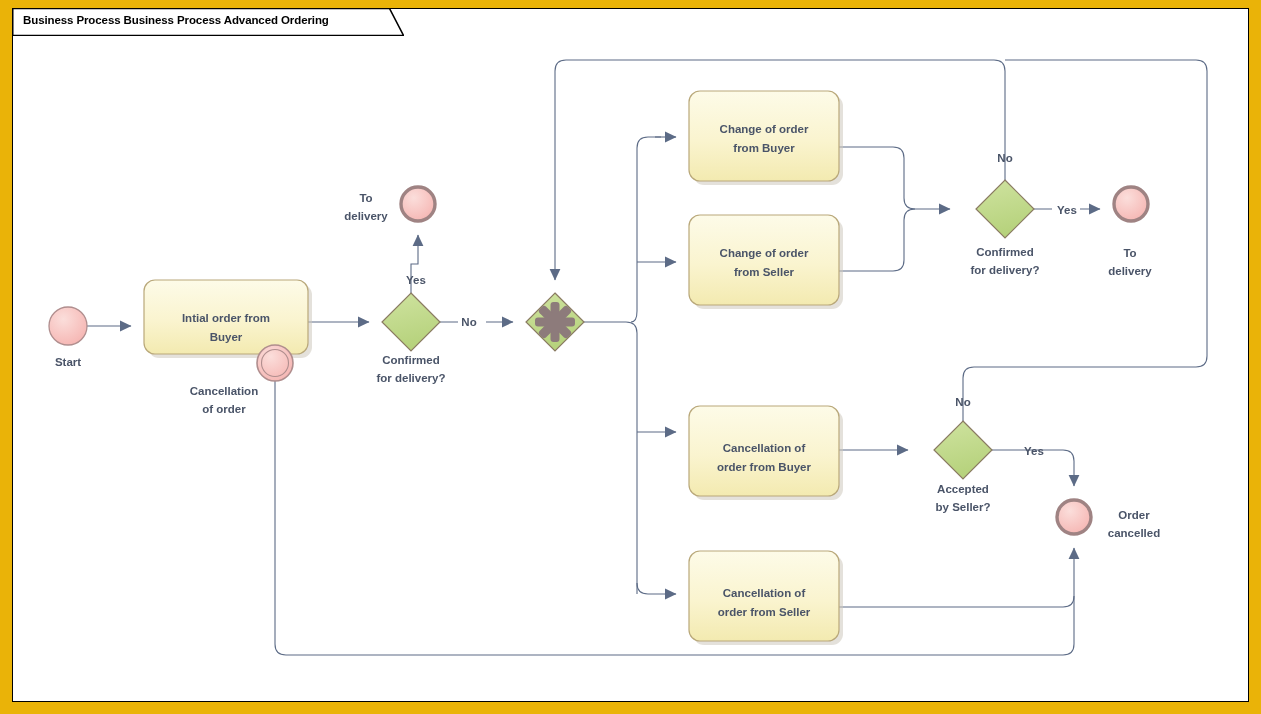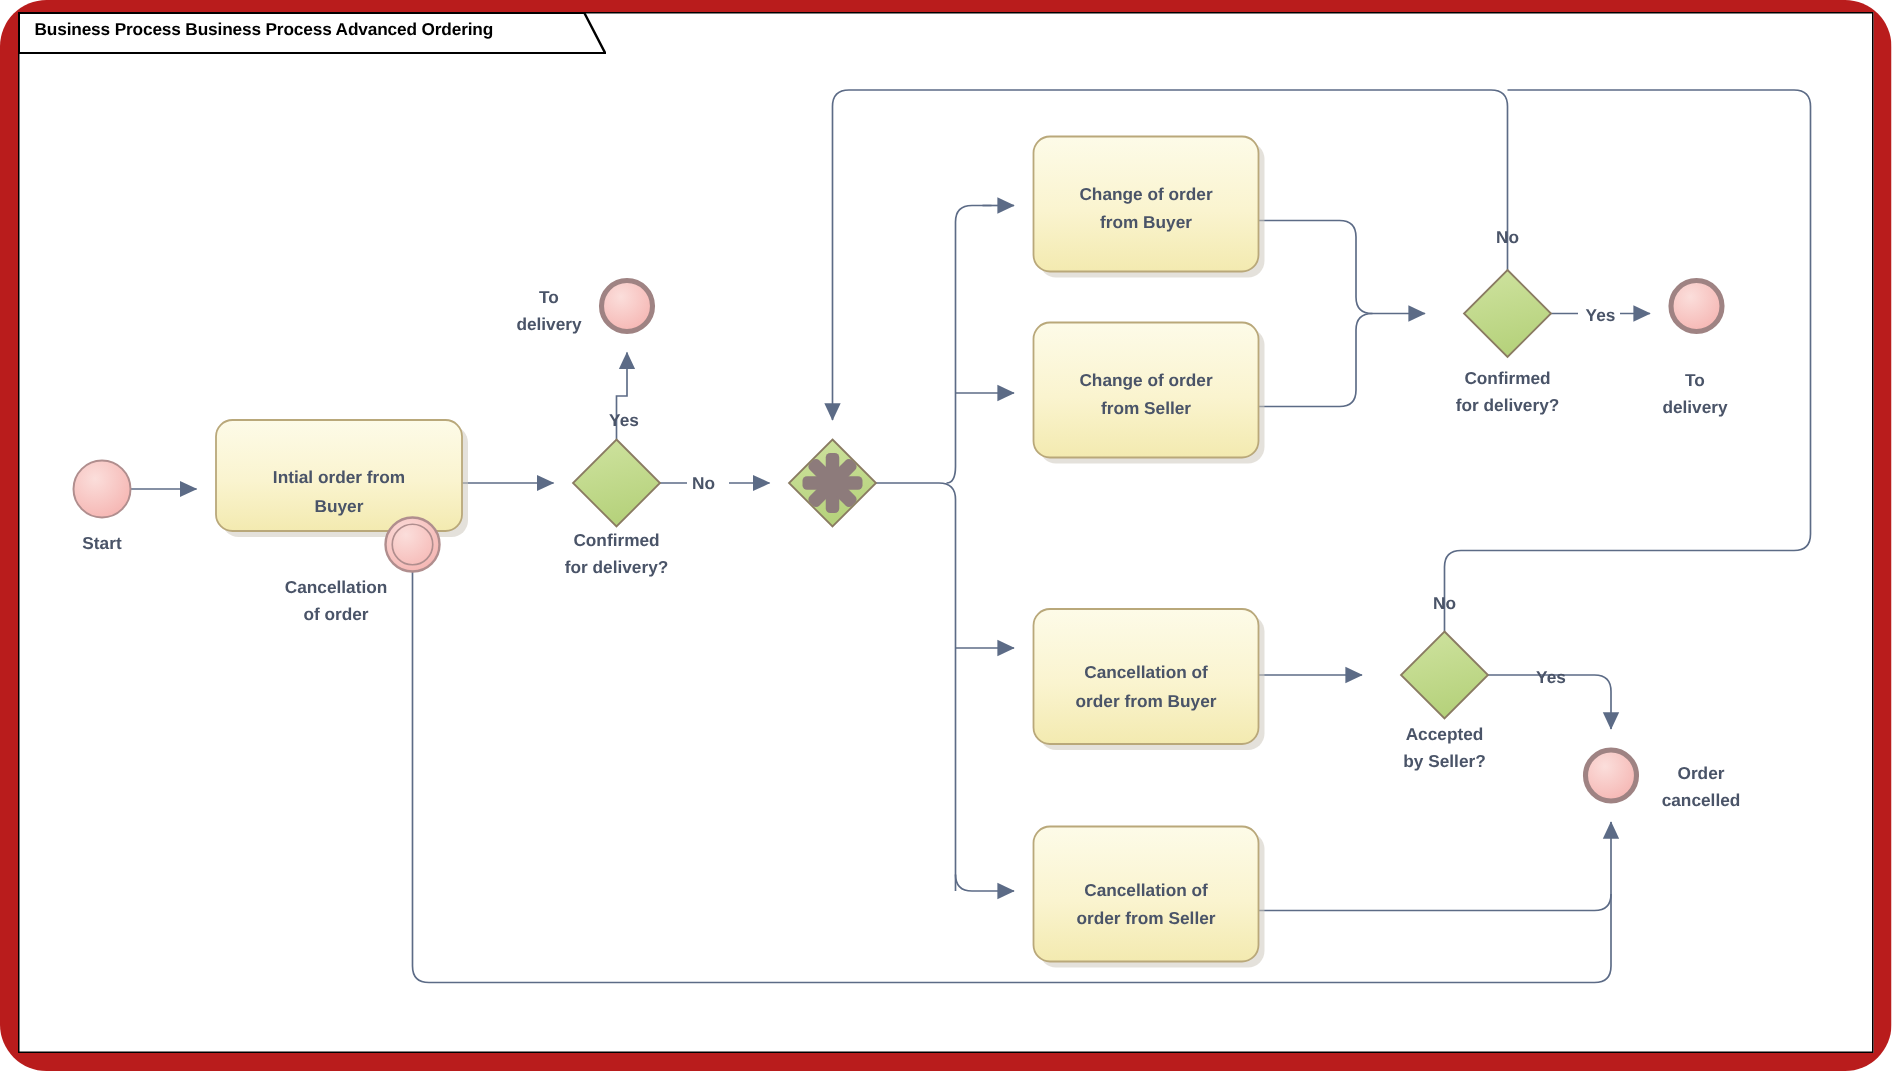--- a/index.html
+++ b/index.html
@@ -6,23 +6,22 @@
   html, body {
     margin: 0;
     padding: 0;
     background: #ffffff;
     font-family: "Liberation Sans", sans-serif;
   }
   #app {
     position: relative;
     width: 1261px;
     height: 714px;
-    background: #b91c1c;
+    background: #eab308;
     overflow: hidden;
-    border-radius: 31px;
   }
   
   #frame {
     position: absolute;
     left: 12px;
     top: 8px;
     width: 1237px;
     height: 694px;
     border: 1px solid #000000;
     box-sizing: border-box;

